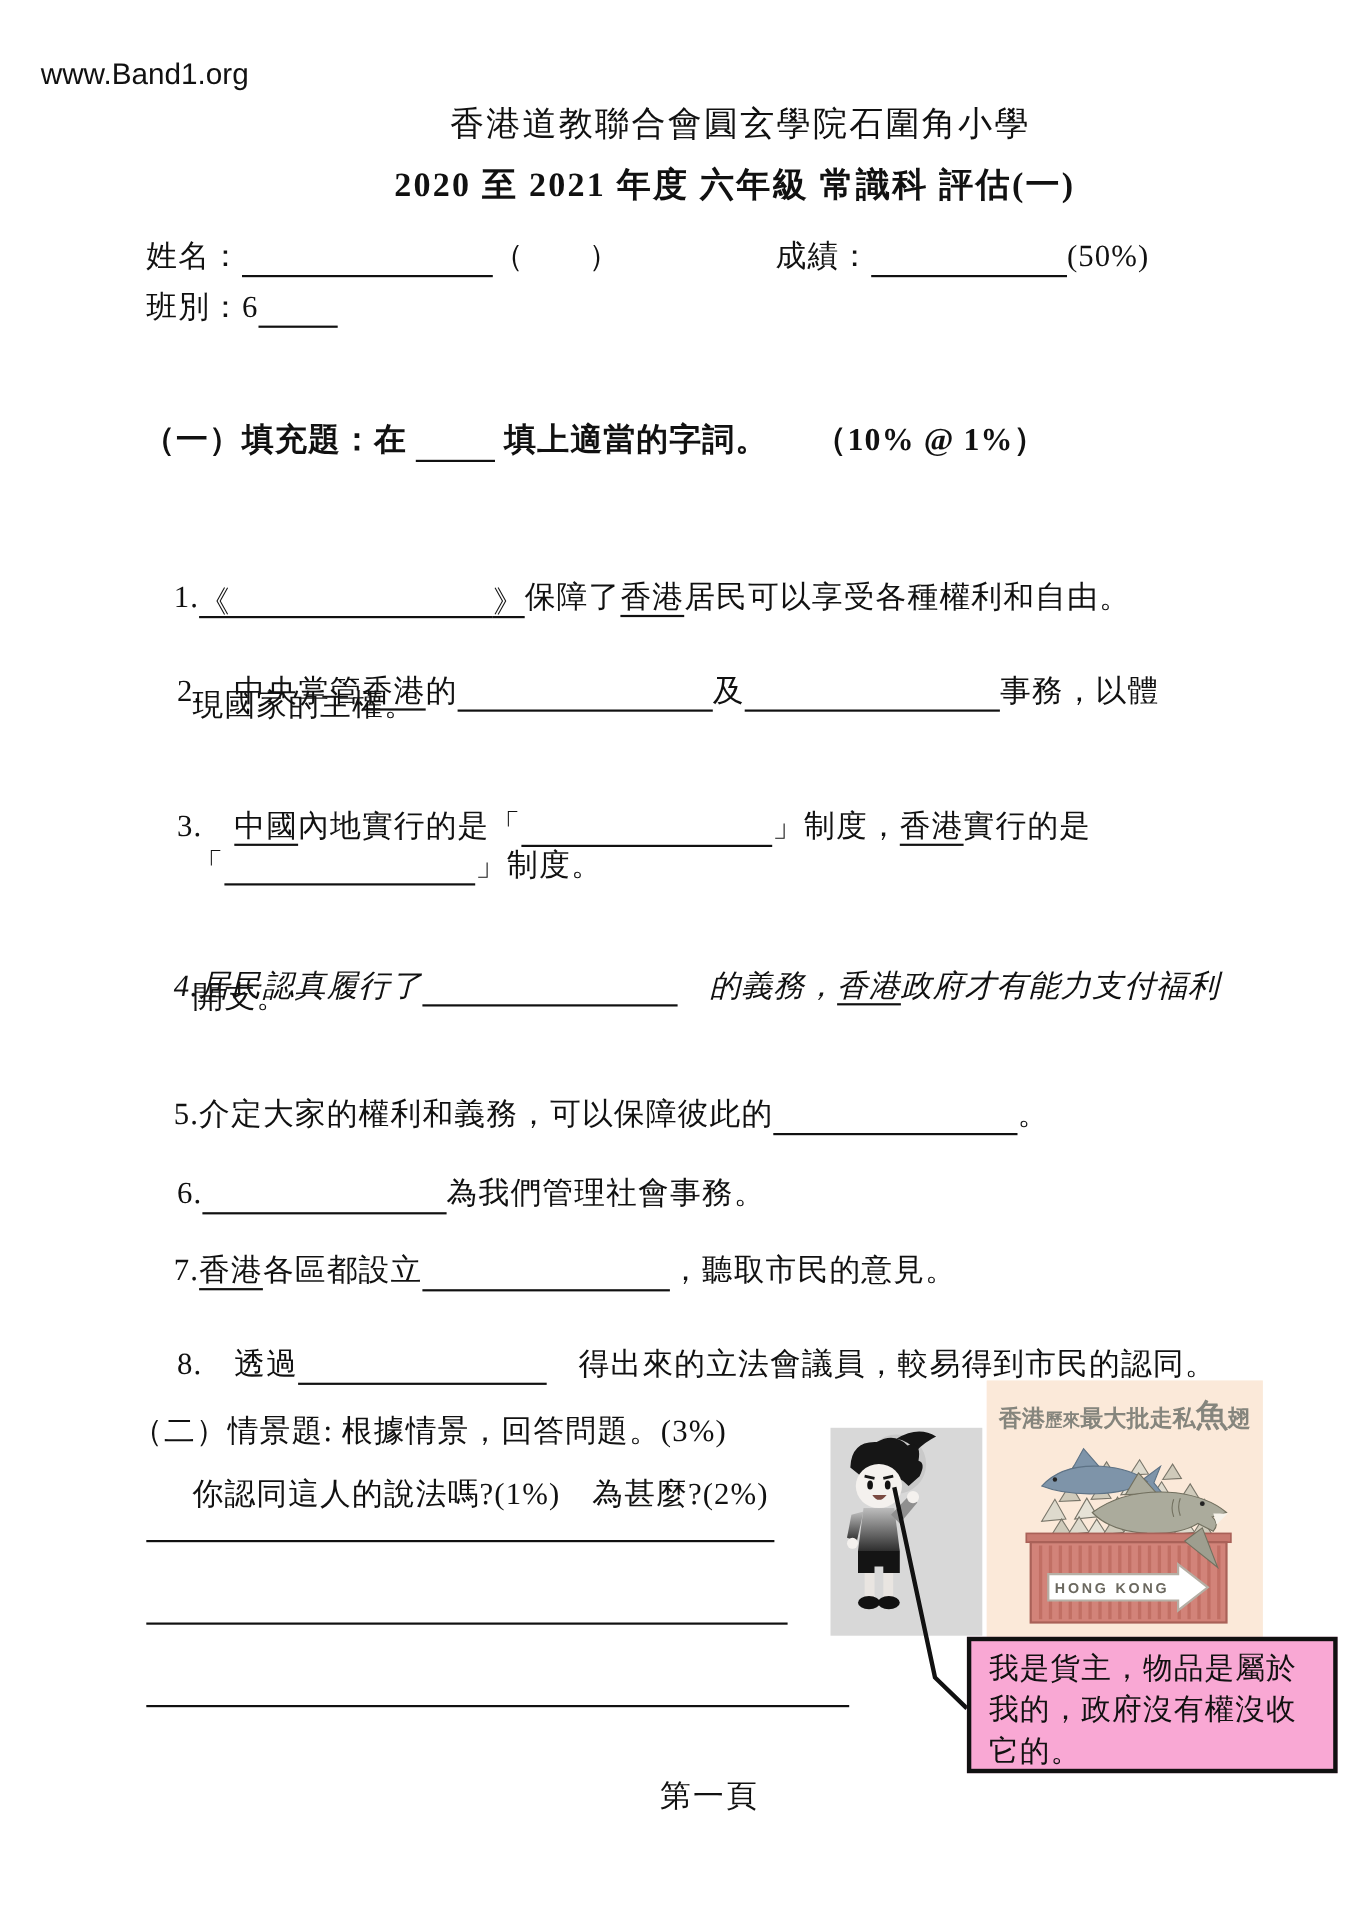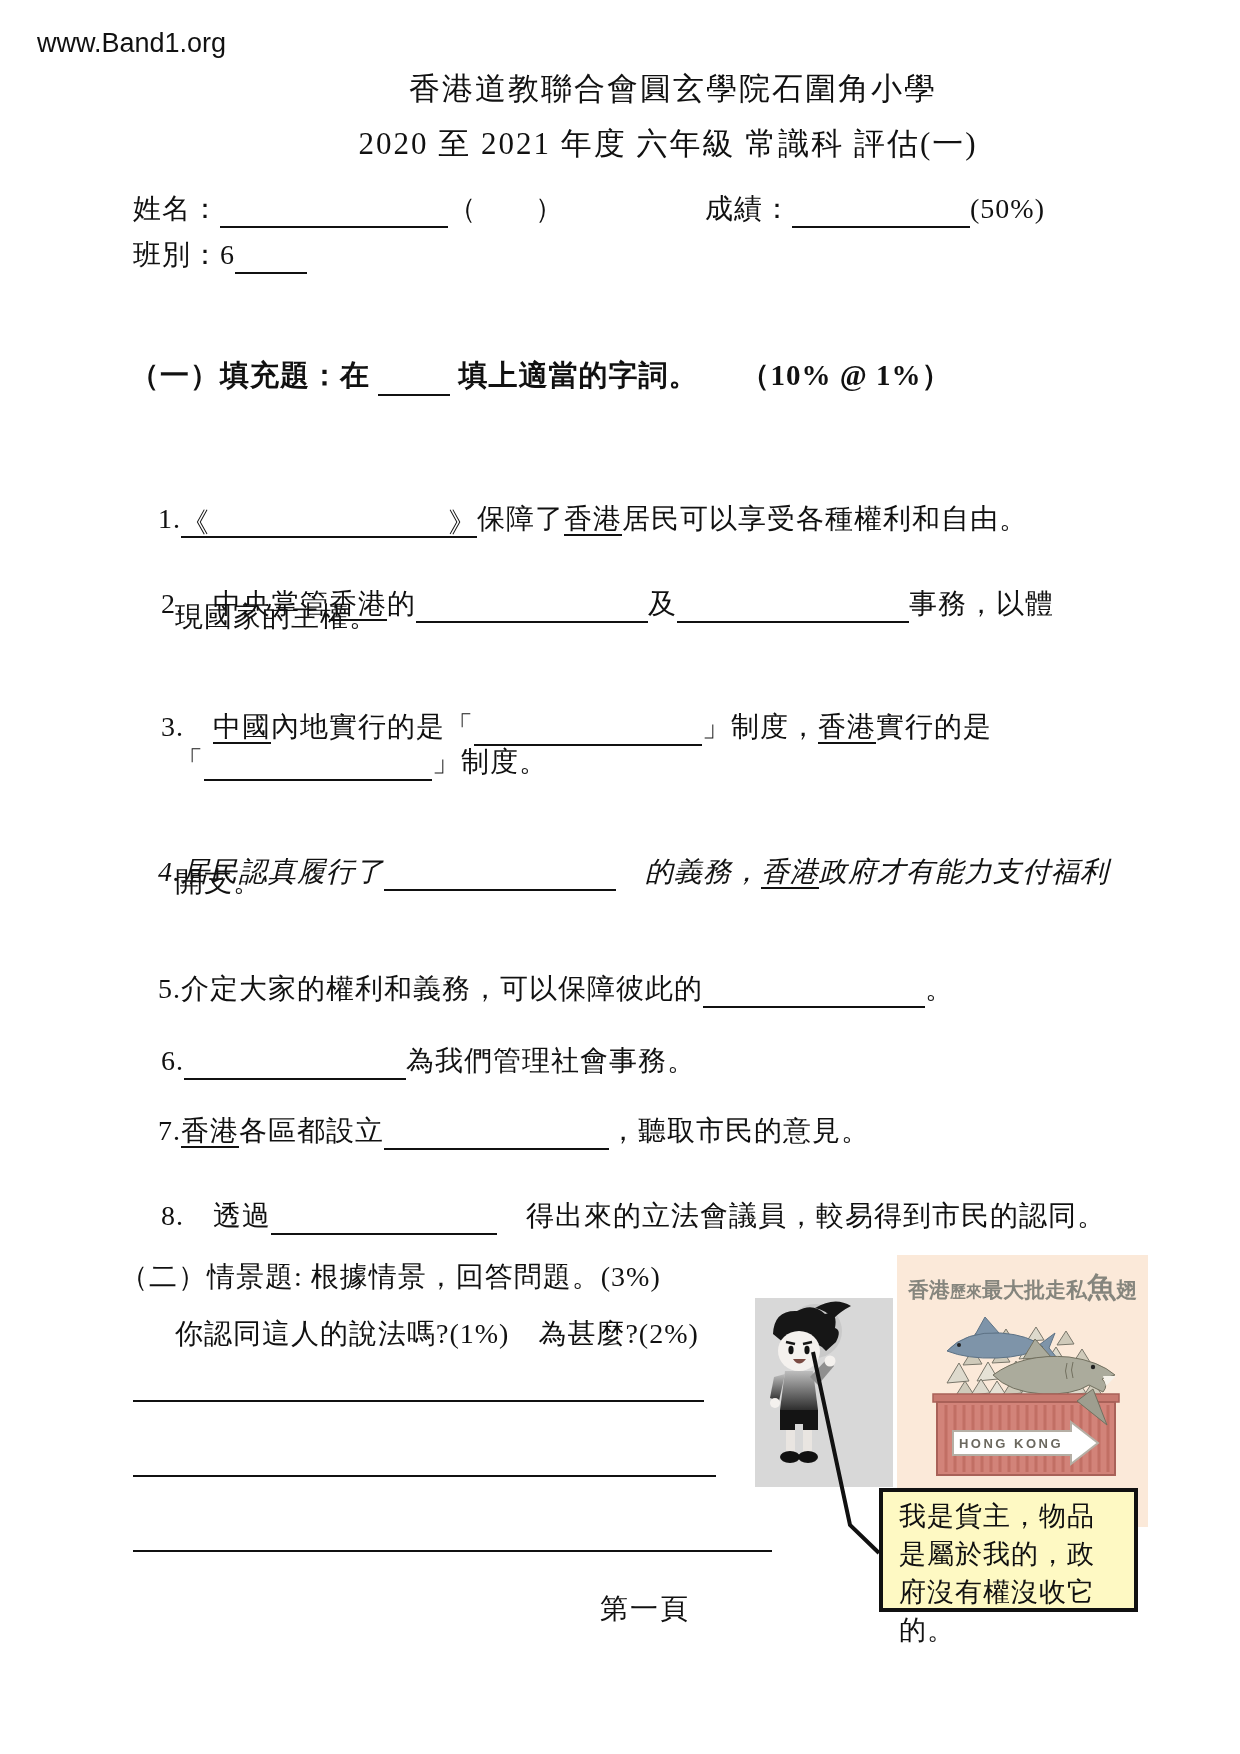--- a/index.html
+++ b/index.html
@@ -1,53 +1,53 @@
 <!DOCTYPE html>
 <html><head>
 <meta charset="utf-8">
 <style>
   html,body{margin:0;padding:0;}
   body{
     width:1240px;height:1754px;position:relative;background:#ffffff;
     font-family:"Liberation Serif","DejaVu Serif",serif;color:#111;
     overflow:hidden;
   }
-  .abs{position:absolute;white-space:pre;}
+  .abs{position:absolute;white-space:pre;margin-top:24px;}
   .watermark{font-family:"Liberation Sans","DejaVu Sans",sans-serif;font-size:27px;font-weight:500;}
   .doc-title{font-size:31px;letter-spacing:2px;transform:translateX(-50%);}
   .row{font-size:28px;letter-spacing:1px;}
   .sec1-head{font-size:29px;font-weight:bold;letter-spacing:1px;}
   .fl{font-size:28px;letter-spacing:1px;}
   .num{display:inline-block;}
   .blank{display:inline-block;border-bottom:2px solid #111;height:32px;vertical-align:bottom;}
   .uline{border-bottom:2px solid #111;}
   .bline{border-bottom:2px solid #111;display:inline-block;height:32px;vertical-align:bottom;}
   .marks{margin-left:42px;}
   .ans-line{position:absolute;height:0;border-top:2px solid #111;}
   .panel-gray{position:absolute;left:755px;top:1298px;width:138px;height:189px;background:#d8d8d8;}
   .news-box{position:absolute;left:897px;top:1255px;width:251px;height:272px;background:#fbe9d9;}
   .news-title{position:absolute;left:903px;top:1270px;width:239px;text-align:center;white-space:nowrap;
     font-family:"Liberation Sans","DejaVu Sans",sans-serif;color:#85857d;font-weight:bold;line-height:34px;}
   .nta{font-size:21px;}
   .ntb{font-size:16px;}
   .ntc{font-size:29px;}
-  .speech-box{position:absolute;left:879px;top:1488px;width:259px;height:124px;box-sizing:border-box;
-    background:#fef9c3;border:4px solid #111;padding:5px 12px 5px 16px;
+  .speech-box{position:absolute;left:879px;top:1488px;width:337px;height:124px;box-sizing:border-box;
+    background:#f9a8d4;border:4px solid #111;padding:5px 12px 5px 16px;
     font-size:27px;line-height:38px;letter-spacing:1px;white-space:normal;}
   .pointer-svg{position:absolute;left:800px;top:1342px;}
   .footer{font-size:28px;letter-spacing:2px;}
   svg text{font-family:"Liberation Sans","DejaVu Sans",sans-serif;}
 </style>
 </head>
 <body>
 
 <div class="abs watermark" style="left:37px;top:28px;">www.Band1.org</div>
 
 <div class="abs doc-title" style="left:673px;top:68px;">香港道教聯合會圓玄學院石圍角小學</div>
-<div class="abs doc-title" style="left:668px;top:123px;">2020 至 2021 年度 六年級 常識科 評估(一)</div>
+<div class="abs doc-title" style="left:668px;top:123px;font-weight:bold;">2020 至 2021 年度 六年級 常識科 評估(一)</div>
 
 <div class="abs row" style="left:133px;top:190px;"><span>姓名：</span><span class="blank" style="width: 228px;"></span><span>（　　）</span></div>
 <div class="abs row" style="left:705px;top:190px;"><span>成績：</span><span class="blank" style="width: 178px;"></span><span>(50%)</span></div>
 <div class="abs row" style="left:133px;top:236px;"><span>班別：6</span><span class="blank" style="width: 72px;"></span></div>
 
 <div class="abs sec1-head" style="left:130px;top:356px;"><span>（一）填充題：在 </span><span class="blank" style="width: 72px;"></span><span> 填上適當的字詞。</span><span class="marks">（10% @ 1%）</span></div>
 
 <div class="abs fl" style="left:142px;top:468px;">
   <span class="num">1.</span><span><span class="bline">《</span><span class="blank" style="width: 238px;"></span><span class="bline">》</span><span>保障了</span><span class="uline">香港</span><span>居民可以享受各種權利和自由。</span></span>
 </div>

